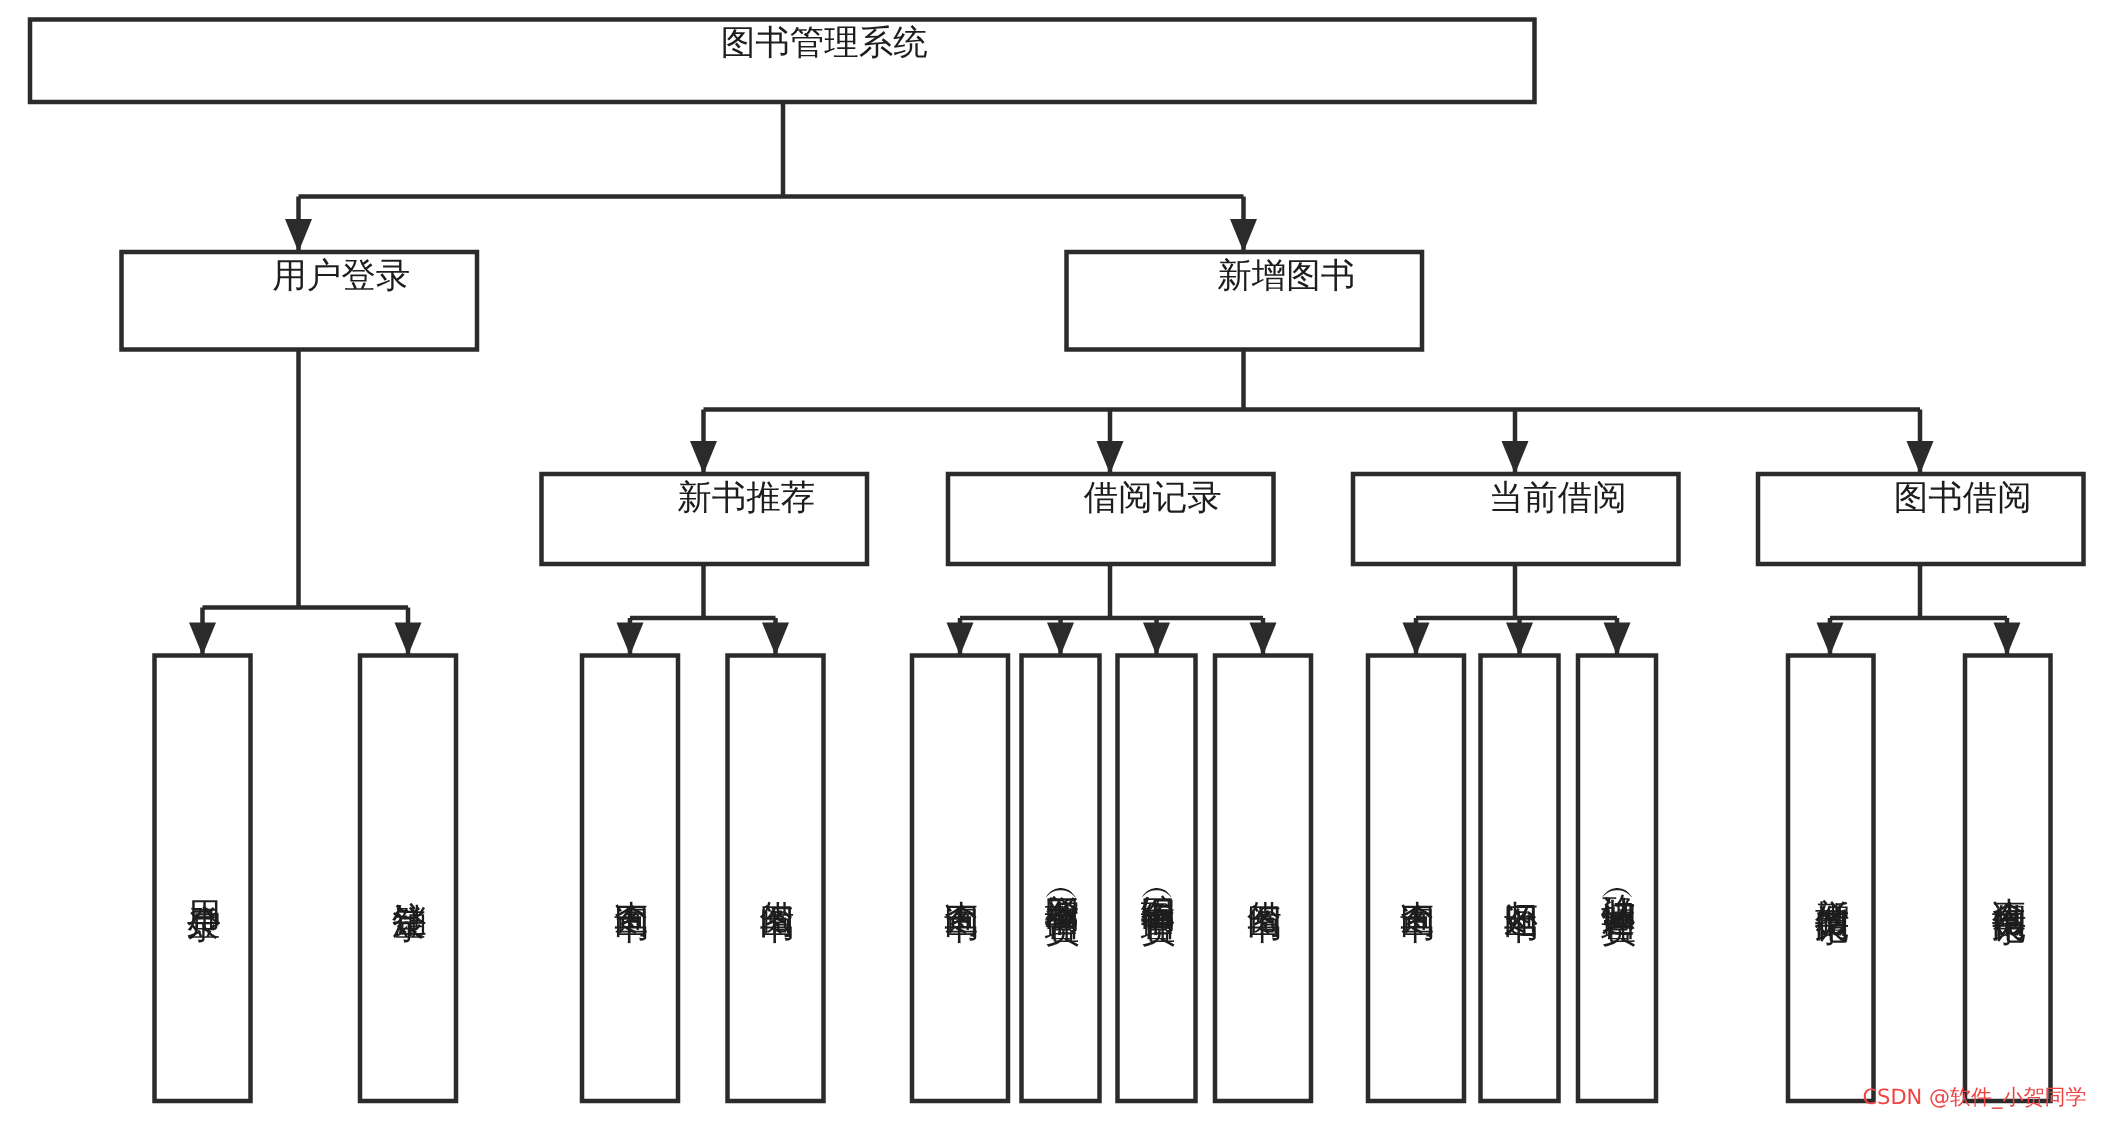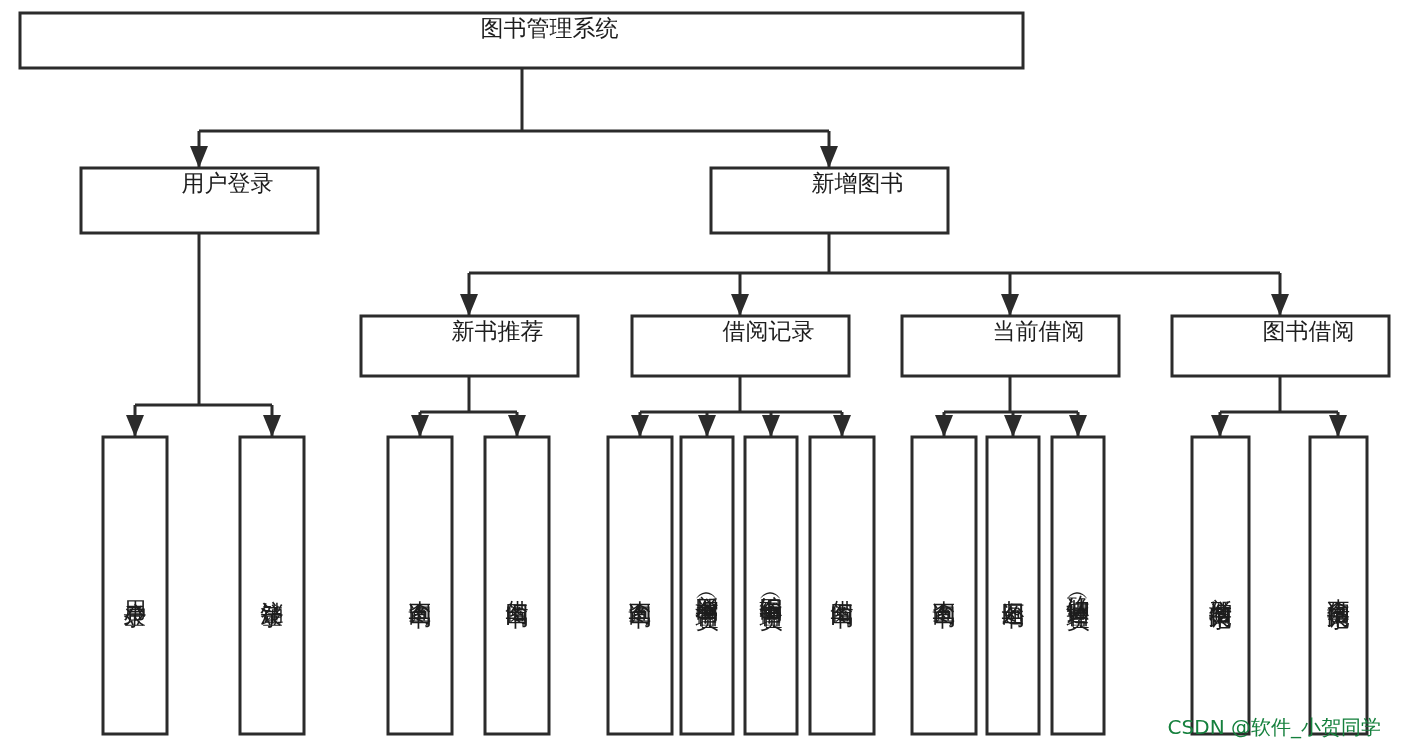--- a/index.html
+++ b/index.html
@@ -66,25 +66,25 @@
     padding-left: 28px;
   }
   .hlabel-text {
     font-family: "DejaVu Sans", "Liberation Sans", sans-serif;
     font-size: 23px;
     color: #1d1d1d;
     white-space: nowrap;
   }
   #watermark {
     position: absolute;
-    right: 24px;
+    right: 14px;
     bottom: 6px;
     font-family: "DejaVu Sans", "Liberation Sans", sans-serif;
-    font-size: 20px;
-    color: #15803d;
+    font-size: 14px;
+    color: #ef4444;
     white-space: nowrap;
     pointer-events: none;
   }
 </style>
 </head>
 <body>
 
 <div id="diagram-root">
 
   <svg class="canvas" viewBox="0 0 1405 747">

